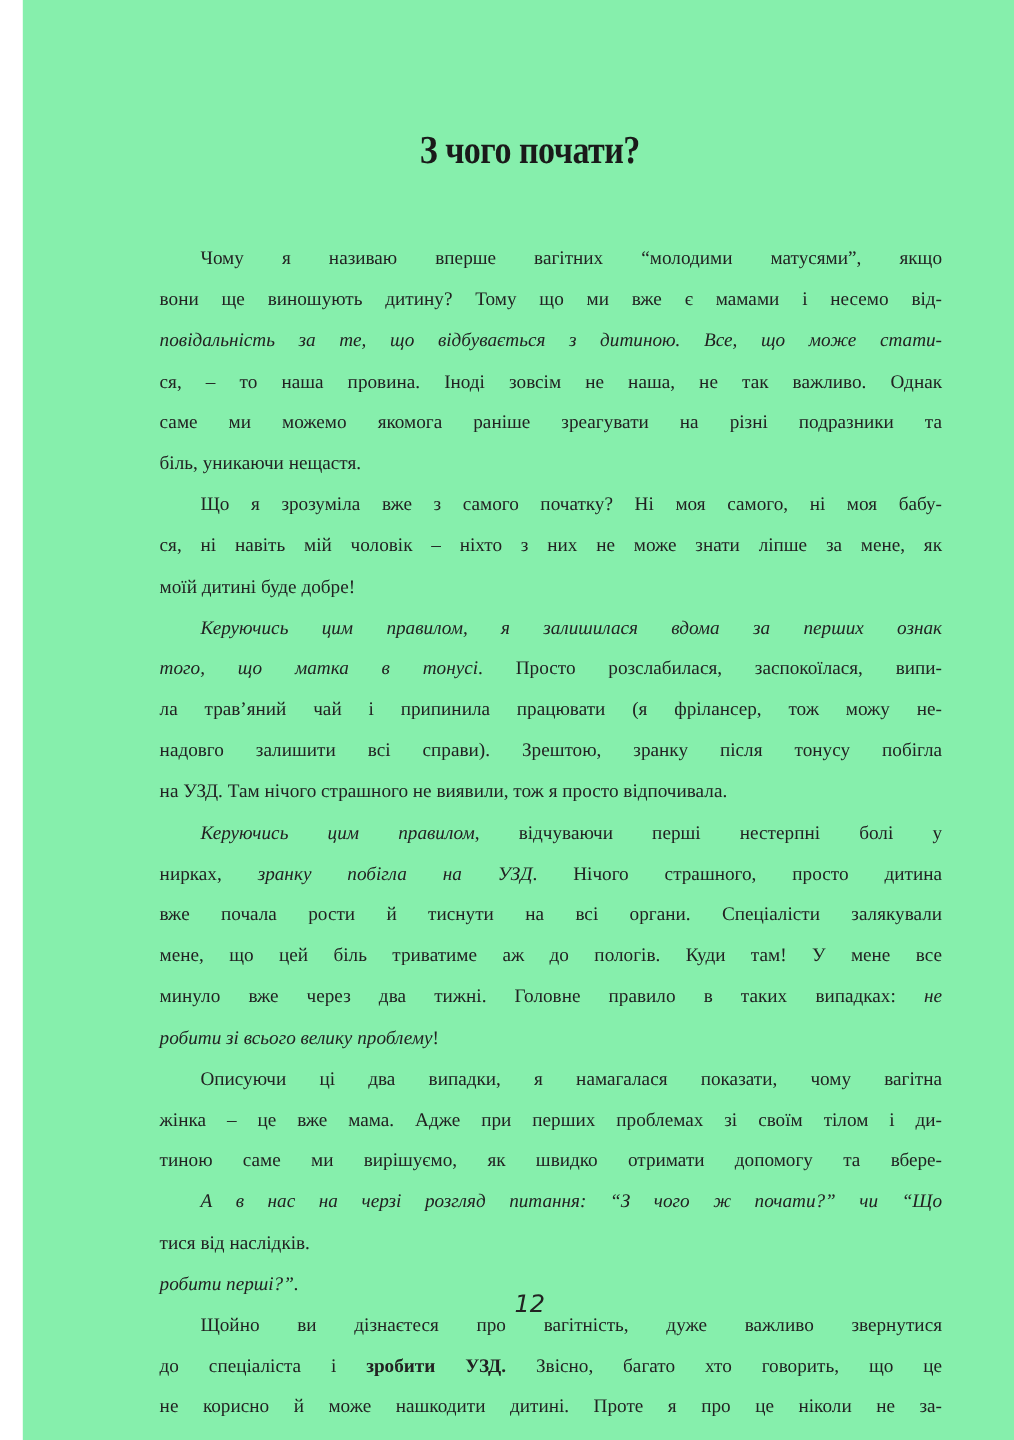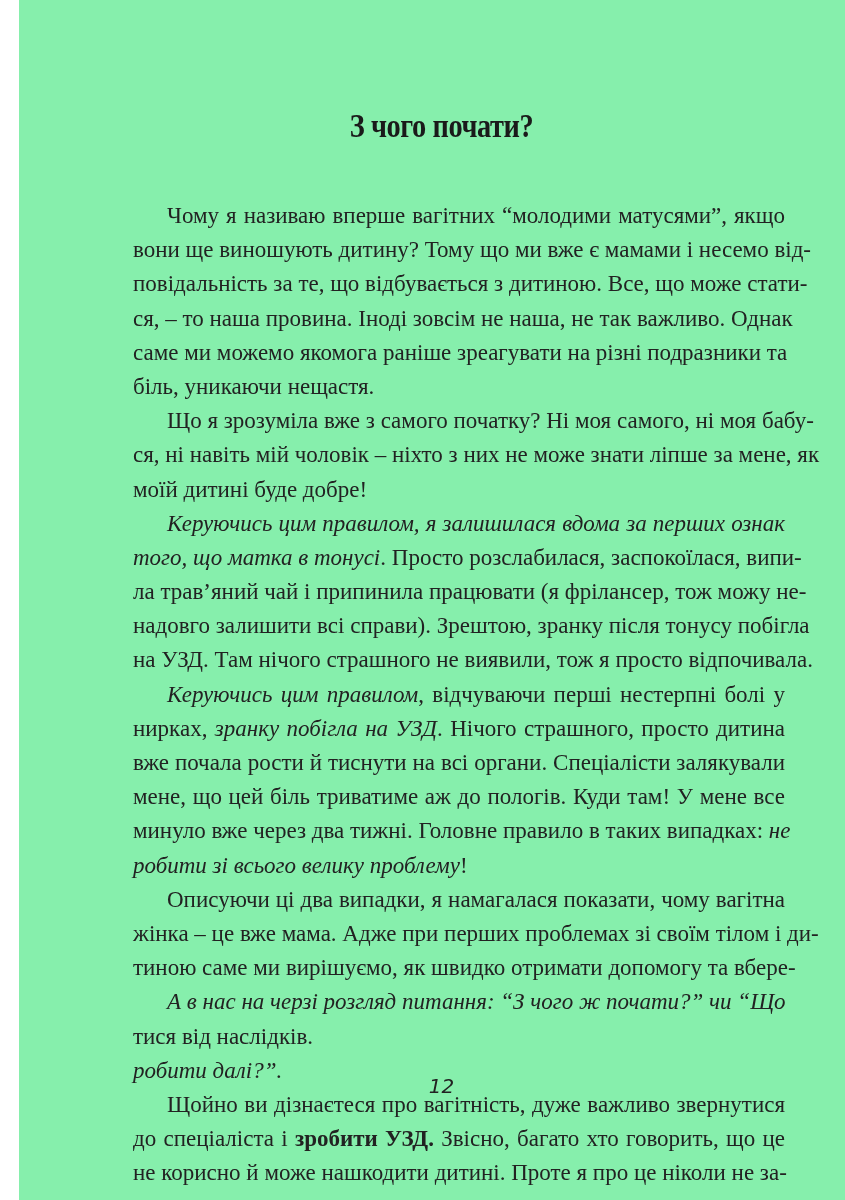--- a/index.html
+++ b/index.html
@@ -11,21 +11,21 @@
     margin-left: 19px;
   }
   .title {
     position: absolute; left: 0; top: 108px; width: 845px; text-align: center;
     font-family: "Liberation Serif", serif; font-weight: bold;
     font-size: 33px; letter-spacing: -0.5px; color: #1a1a1a;
     transform: scaleX(0.86); transform-origin: center;
   }
   .body {
     position: absolute; left: 114px; top: 199px; width: 652px;
-    font-size: 23px; line-height: 34.2px; color: #222;
+    font-size: 16px; line-height: 34.2px; color: #222;
   }
   .line {
     display: block; white-space: nowrap; height: 34.2px;
     text-align: justify; text-align-last: justify;
     transform-origin: left center;
   }
   .line.last { text-align-last: left; }
   .line.indent { padding-left: 34px; }
   .b { font-weight: bold; }
   .bi { font-weight: normal; font-style: italic; }
@@ -38,21 +38,21 @@
   }
 </style>
 </head>
 <body>
 
 <div class="page">
   <div class="title">З чого почати?</div>
   <div class="body" id="body">
       <div class="line indent" style="white-space: nowrap;"><span class="seg">Чому я називаю вперше вагітних “молодими матусями”, якщо</span></div>
       <div class="line" style="white-space: nowrap;"><span class="seg">вони ще виношують дитину? Тому що ми вже є мамами і несемо від-</span></div>
-      <div class="line" style="white-space: nowrap;"><span class="seg">повідальність за те, що відбувається з дитиною. Все, що може стати-</span></div>
+      <div class="line" style="white-space: nowrap; font-style: italic;"><span class="seg">повідальність за те, що відбувається з дитиною. Все, що може стати-</span></div>
       <div class="line" style="white-space: nowrap;"><span class="seg">ся, – то наша провина. Іноді зовсім не наша, не так важливо. Однак</span></div>
       <div class="line" style="white-space: nowrap;"><span class="seg">саме ми можемо якомога раніше зреагувати на різні подразники та</span></div>
       <div class="line last" style="white-space: nowrap;"><span class="seg">біль, уникаючи нещастя.</span></div>
       <div class="line indent" style="white-space: nowrap;"><span class="seg">Що я зрозуміла вже з самого початку? Ні моя самого, ні моя бабу-</span></div>
       <div class="line" style="white-space: nowrap;"><span class="seg">ся, ні навіть мій чоловік – ніхто з них не може знати ліпше за мене, як</span></div>
       <div class="line last" style="white-space: nowrap;"><span class="seg">моїй дитині буде добре!</span></div>
       <div class="line indent" style="white-space: nowrap;"><span class="seg bi">Керуючись цим правилом, я залишилася вдома за перших ознак</span></div>
       <div class="line" style="white-space: nowrap;"><span class="seg bi">того, що матка в тонусі</span><span class="seg">. Просто розслабилася, заспокоїлася, випи-</span></div>
       <div class="line" style="white-space: nowrap;"><span class="seg">ла трав’яний чай і припинила працювати (я фрілансер, тож можу не-</span></div>
       <div class="line" style="white-space: nowrap;"><span class="seg">надовго залишити всі справи). Зрештою, зранку після тонусу побігла</span></div>
@@ -61,19 +61,19 @@
       <div class="line" style="white-space: nowrap;"><span class="seg">нирках, </span><span class="seg bi">зранку побігла на УЗД</span><span class="seg">. Нічого страшного, просто дитина</span></div>
       <div class="line" style="white-space: nowrap;"><span class="seg">вже почала рости й тиснути на всі органи. Спеціалісти залякували</span></div>
       <div class="line" style="white-space: nowrap;"><span class="seg">мене, що цей біль триватиме аж до пологів. Куди там! У мене все</span></div>
       <div class="line" style="white-space: nowrap;"><span class="seg">минуло вже через два тижні. Головне правило в таких випадках: </span><span class="seg bi">не</span></div>
       <div class="line last" style="white-space: nowrap;"><span class="seg bi">робити зі всього велику проблему</span><span class="seg">!</span></div>
       <div class="line indent" style="white-space: nowrap; font-family: Liberation Serif, serif;"><span class="seg">Описуючи ці два випадки, я намагалася показати, чому вагітна</span></div>
       <div class="line" style="white-space: nowrap;"><span class="seg">жінка – це вже мама. Адже при перших проблемах зі своїм тілом і ди-</span></div>
       <div class="line" style="white-space: nowrap;"><span class="seg">тиною саме ми вирішуємо, як швидко отримати допомогу та вбере-</span></div>
       <div class="line indent" style="white-space: nowrap;"><span class="seg i">А в нас на черзі розгляд питання: </span><span class="seg bi">“З чого ж почати?”</span><span class="seg i"> чи </span><span class="seg bi">“Що</span></div>
       <div class="line last" style="white-space: nowrap;"><span class="seg">тися від наслідків.</span></div>
-      <div class="line last" style="white-space: nowrap;"><span class="seg bi">робити далі?”</span><span class="seg i">.</span></div>
+      <div class="line last" style="white-space: nowrap;"><span class="seg bi">робити перші?”</span><span class="seg i">.</span></div>
       <div class="line indent" style="white-space: nowrap;"><span class="seg">Щойно ви дізнаєтеся про вагітність, дуже важливо звернутися</span></div>
       <div class="line" style="white-space: nowrap;"><span class="seg">до спеціаліста і </span><span class="seg b">зробити УЗД.</span><span class="seg"> Звісно, багато хто говорить, що це</span></div>
       <div class="line" style="white-space: nowrap;"><span class="seg">не корисно й може нашкодити дитині. Проте я про це ніколи не за-</span></div>
     </div>
   <div class="page-number">12</div>
 </div>
 
 </body></html>

